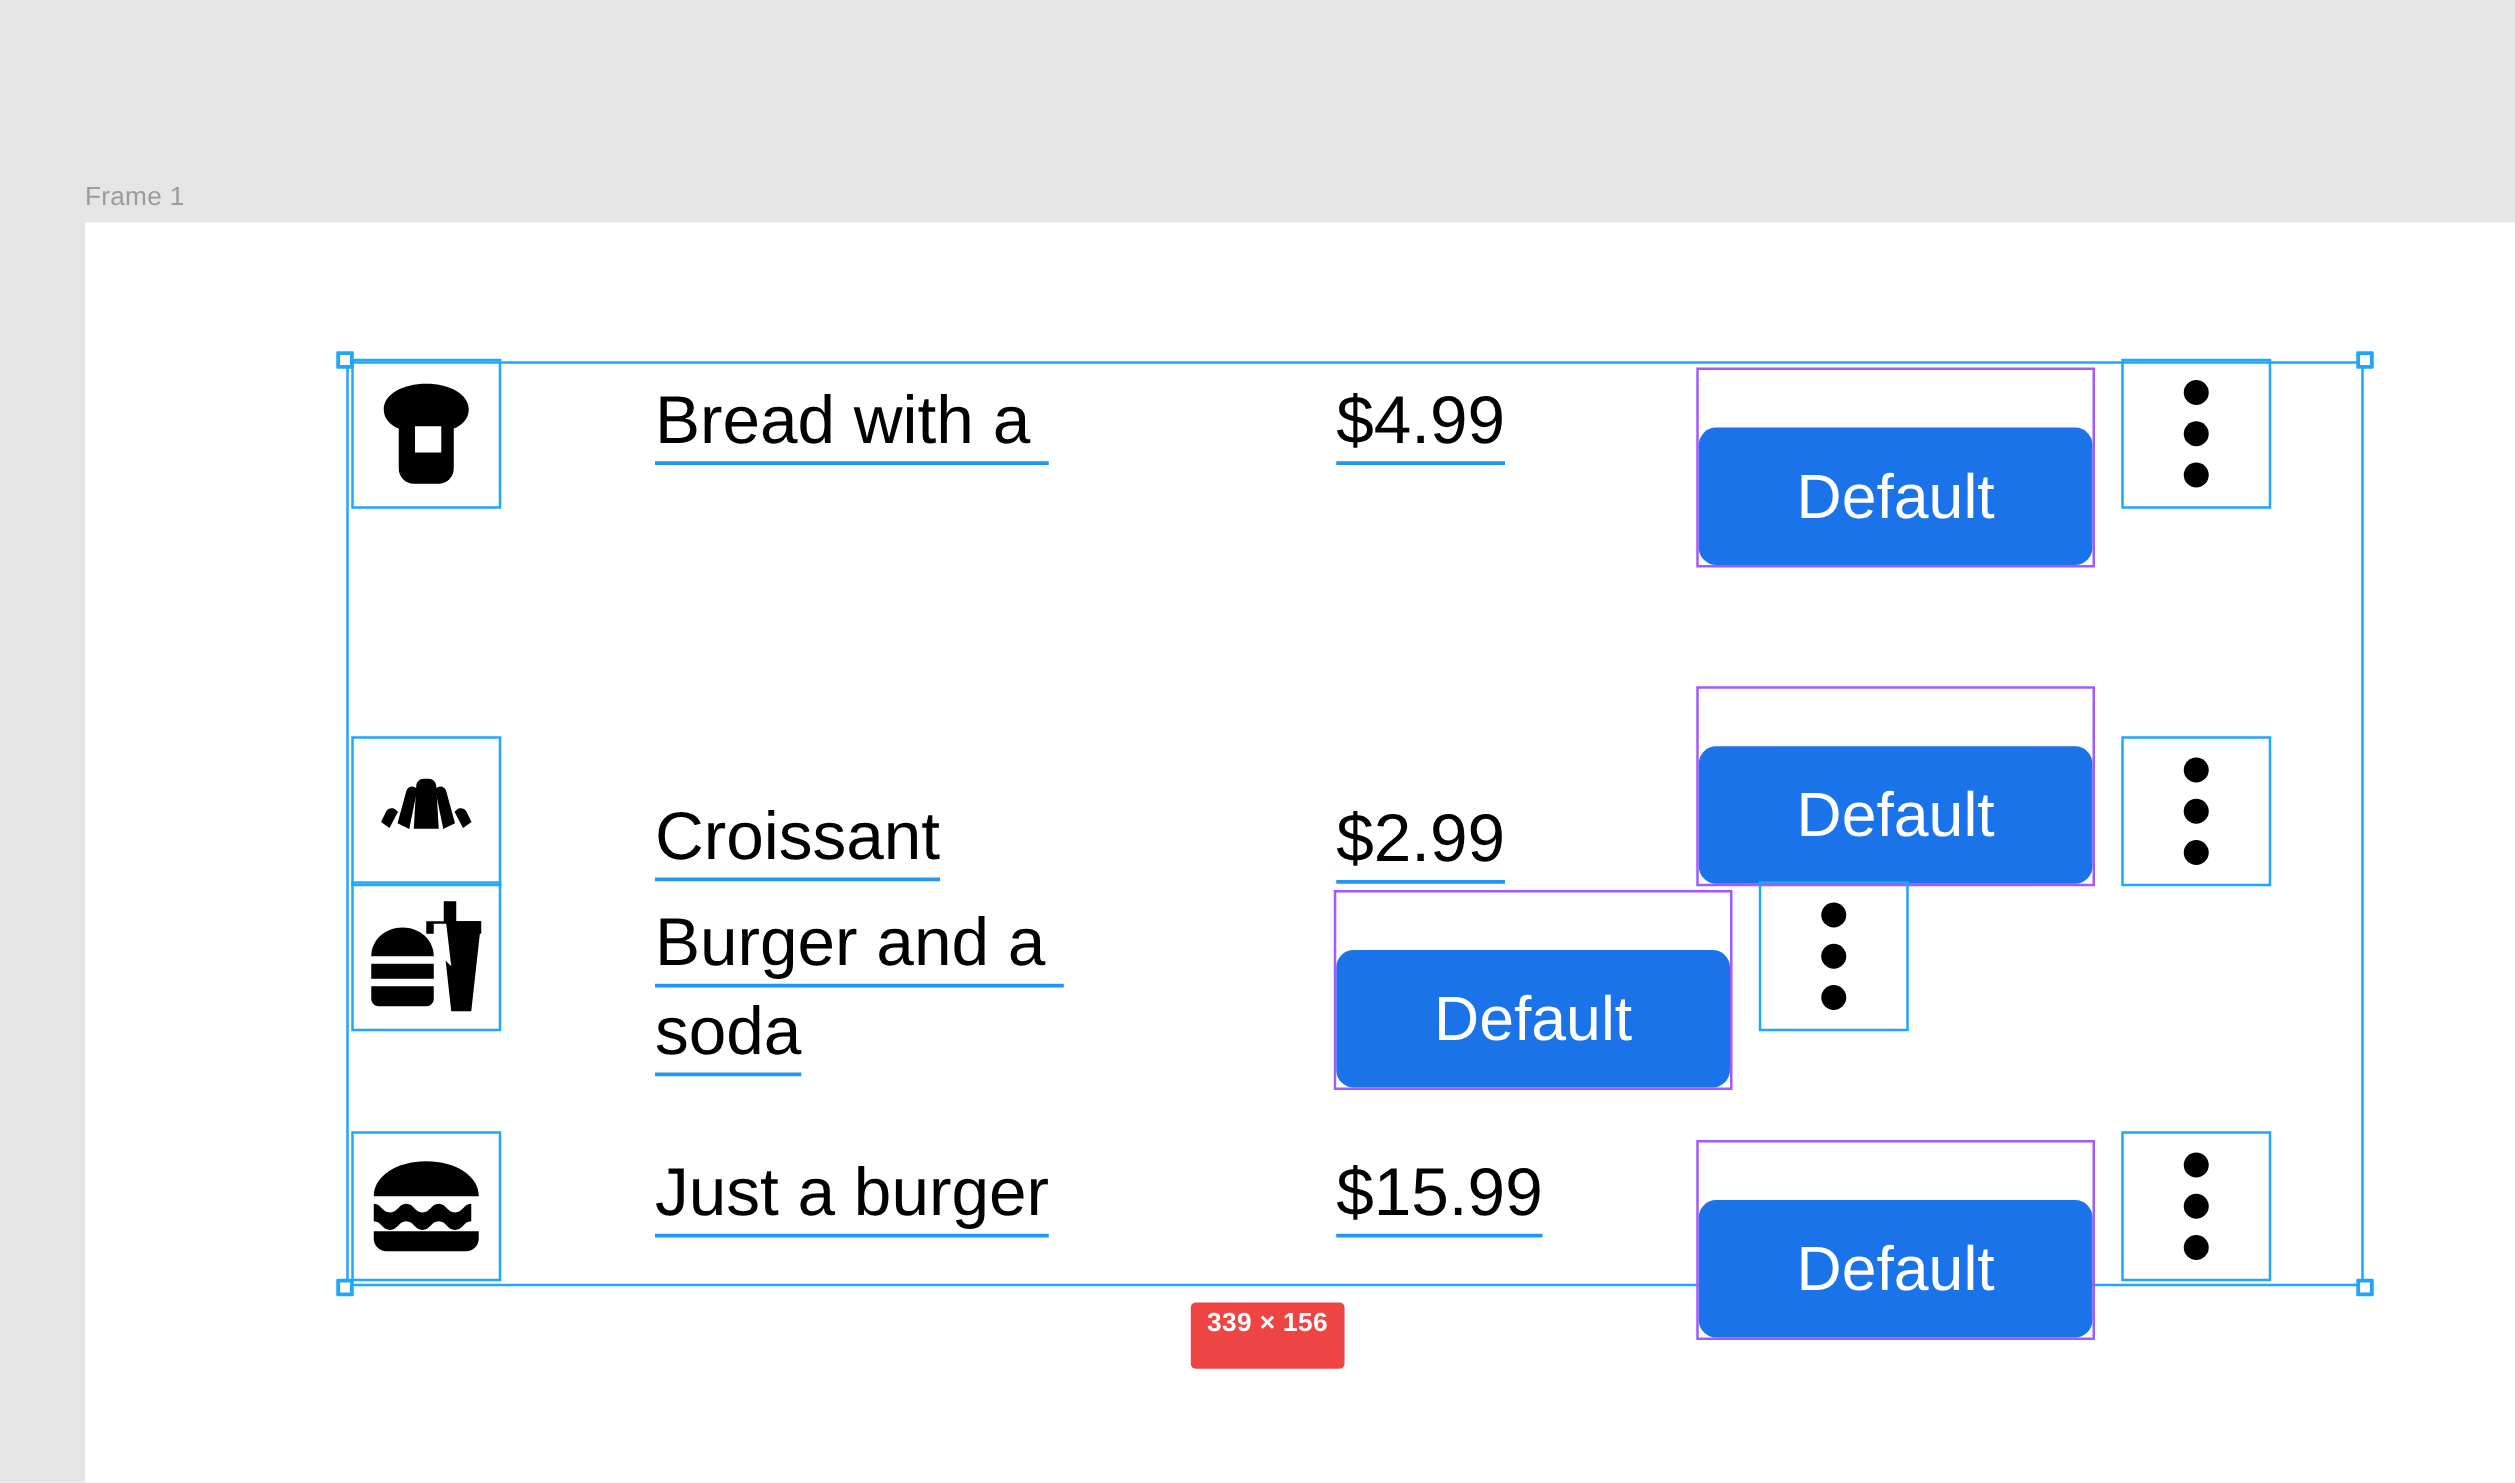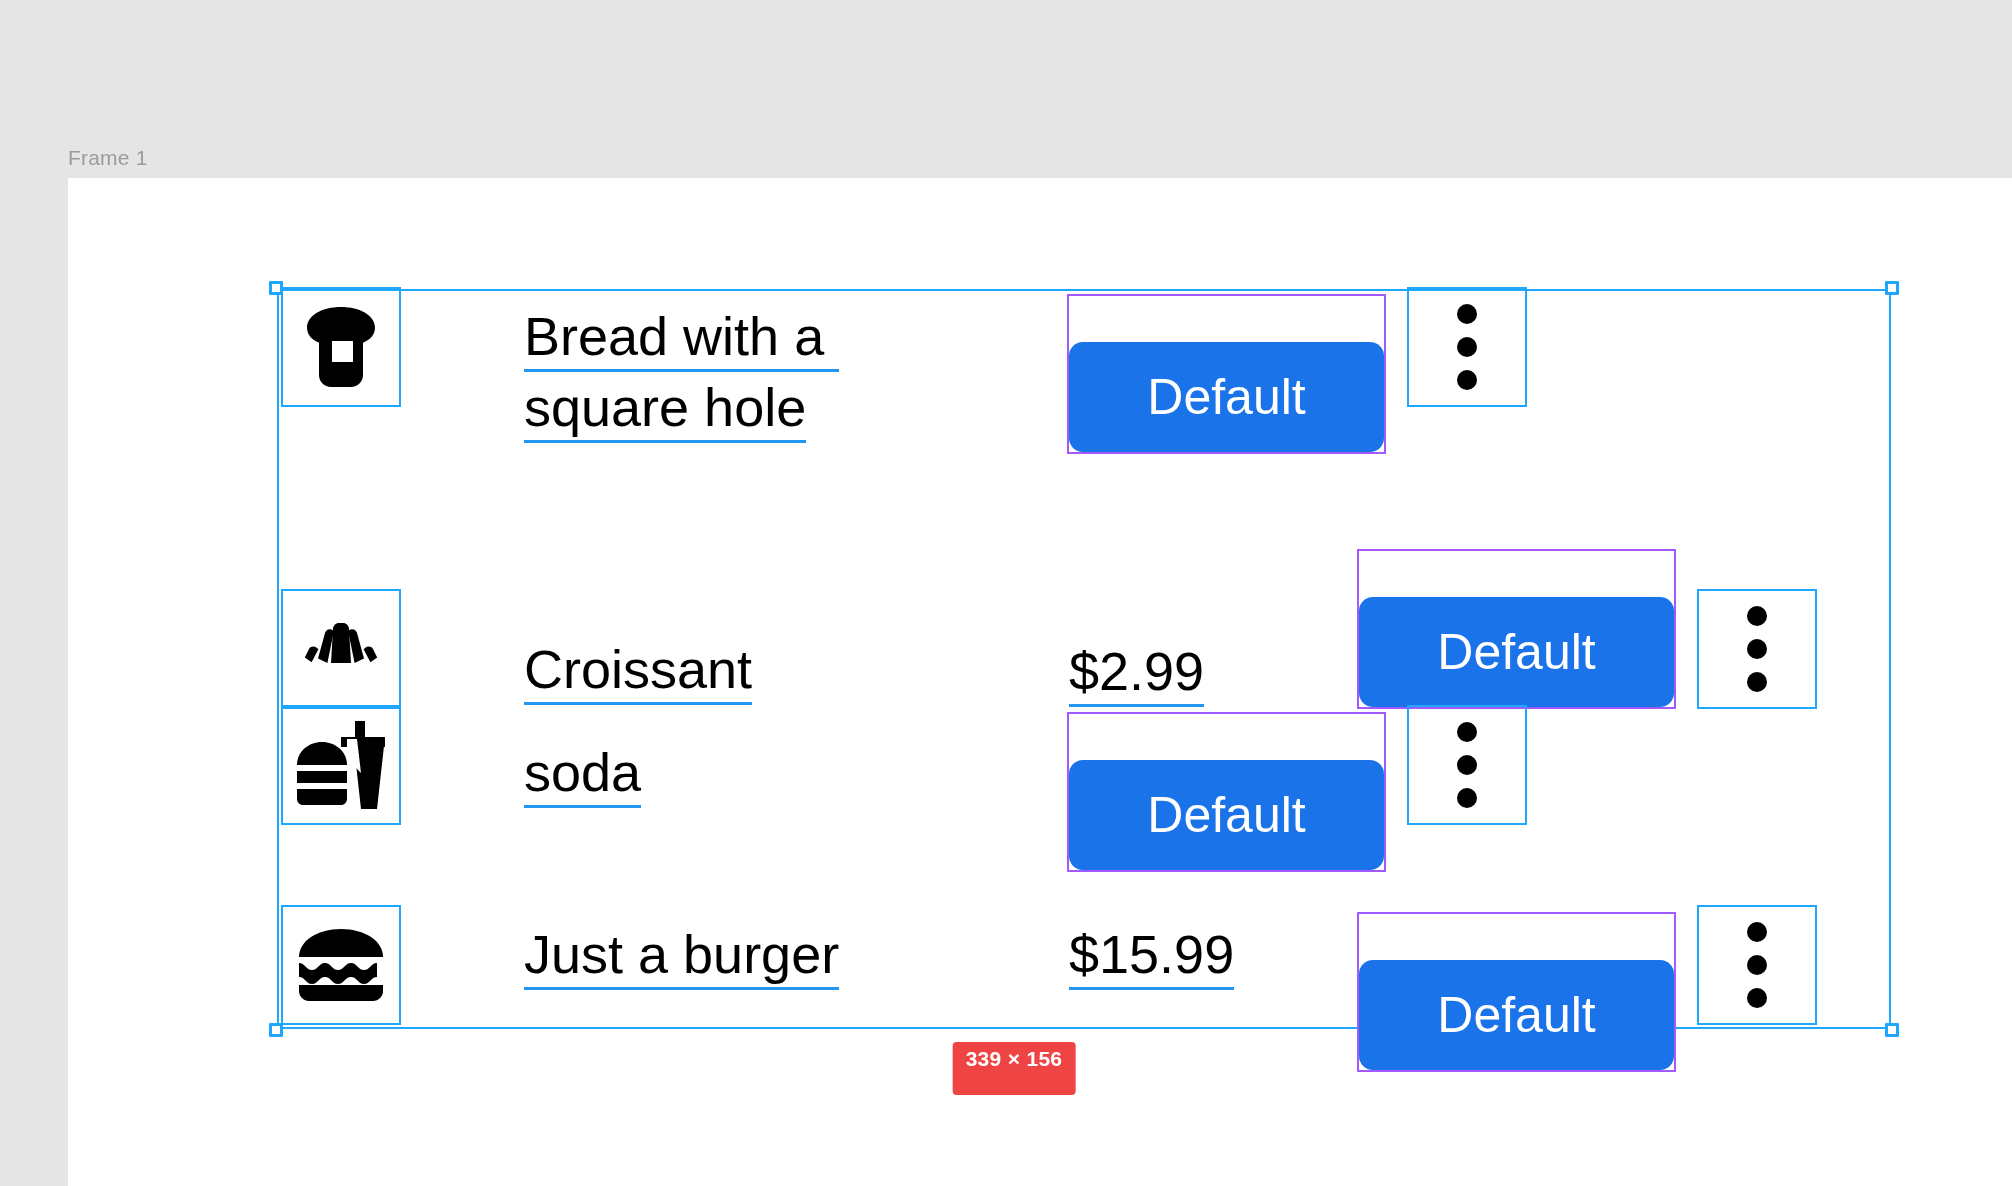--- a/index.html
+++ b/index.html
@@ -229,21 +229,23 @@
 
     <div class="row r0">
       <div class="icon-cell">
         <svg width="92" height="92" viewBox="0 0 92 92" aria-hidden="true">
           <path fill="#000" d="M46 6C27 6 12 14.5 12 26.5c0 7.5 5.3 12.6 12 15.2V74c0 6.6 5.4 12 12 12h20c6.6 0 12-5.4 12-12V41.7c6.7-2.6 12-7.7 12-15.2C80 14.5 65 6 46 6Z"></path>
           <rect x="37" y="40" width="21" height="21" fill="#fff"></rect>
         </svg>
       </div>
       <div class="label-cell">
         <span class="label-line">Bread with a </span><br>
-        <span class="label-line">square hole</span>
+      </div>
+      <div class="price-cell">
+        <span class="price-text">$4.99</span>
       </div>
       <div class="btn-cell">
         <span class="instance-wrap">
           <button class="default-btn">Default</button>
         </span>
       </div>
       <div class="menu-cell">
         <span class="dots">
             <i></i>
             <i></i>
@@ -287,21 +289,21 @@
         <svg width="96" height="92" viewBox="0 0 96 92" aria-hidden="true">
           <path fill="#000" d="M62 2h10v16h20l-8 72H68l-6-54V2Z"></path>
           <path fill="#000" d="M48 18h44v10H48z"></path>
           <path fill="#000" d="M4 46c0-13 11-23 25-23s25 10 25 23H4Z"></path>
           <rect x="4" y="52" width="50" height="12" fill="#000"></rect>
           <path fill="#000" d="M4 70h50v10c0 3.3-2.7 6-6 6H10c-3.3 0-6-2.7-6-6V70Z"></path>
           <path fill="#fff" d="M54 20h10l4 34-14-14V20Z"></path>
         </svg>
       </div>
       <div class="label-cell">
-        <br>
+        <span class="label-line">Burger and a </span><br>
         <span class="label-line">soda</span>
       </div>
       <div class="btn-cell">
         <span class="instance-wrap">
           <button class="default-btn">Default</button>
         </span>
       </div>
       <div class="menu-cell">
         <span class="dots">
             <i></i>

